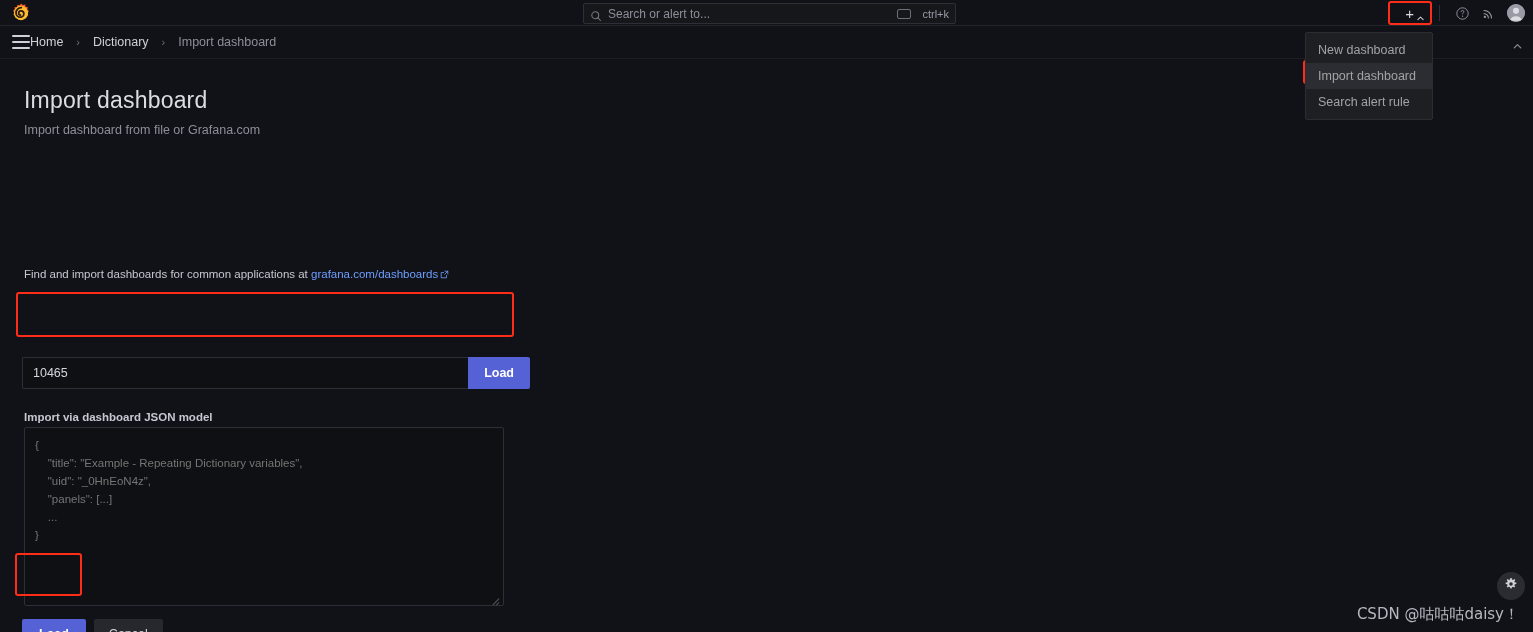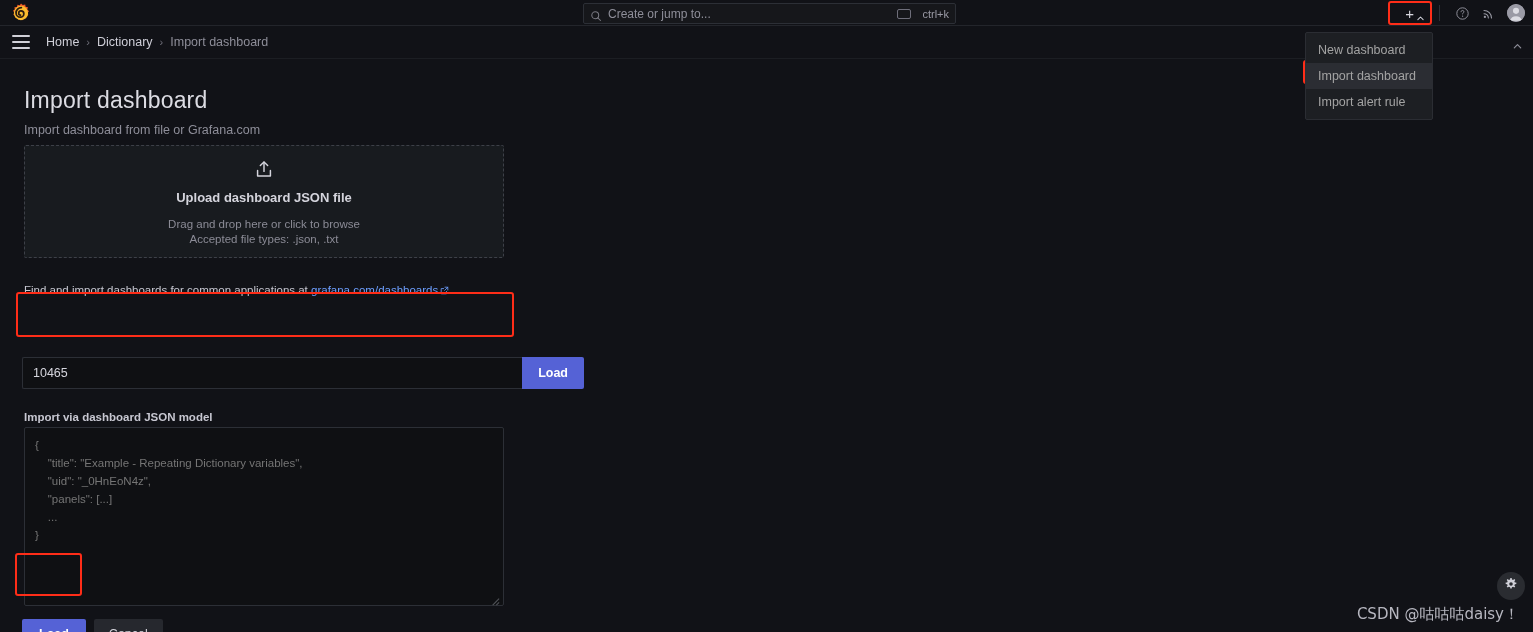--- a/index.html
+++ b/index.html
@@ -61,45 +61,45 @@
                font-size: 12.5px; color: #a3a3a3; white-space: nowrap; }
   .menu-item.active { background: #2b2d33; }
   .menu-chevron { position: absolute; right: 10px; top: 38px; width: 11px; height: 11px; z-index: 6; }
 
   
   .crumbbar { position: absolute; top: 26px; left: 0; width: 1533px; height: 33px;
               display: flex; align-items: center; border-bottom: 1px solid #1c1e23; }
   .hamburger { margin-left: 12px; width: 18px; height: 14px; display:flex; flex-direction:column;
                justify-content: space-between; }
   .hamburger i { display:block; height: 2px; background: #d0d0d8; border-radius: 1px; }
-  .crumbs { margin-left: 16px; display: flex; align-items: center; gap: 7px; font-size: 12.5px; }
+  .crumbs { display: flex; align-items: center; gap: 13px; font-size: 12.5px; }
   .crumb-link { color: #cfcfd8; }
   .crumb-cur { color: #8e8e99; }
   .crumb-sep { color: #6f6f7a; font-size: 11px; }
 
   
   .page { position: absolute; top: 59px; left: 0; width: 1533px; }
   .page-title { margin: 28px 0 0 24px; font-size: 23px; font-weight: 400; color: #dcdce3; letter-spacing: .2px; }
   .page-sub { margin: 9px 0 17px 24px; font-size: 12.5px; color: #8e8e99; }
 
   .dropzone {
     position: absolute; left: 24px; top: 86px; width: 480px; height: 113px;
     border: 1px dashed #3d4048; border-radius: 2px; background: #181b1f;
     display: flex; flex-direction: column; align-items: center; justify-content: center; gap: 0;
   }
   .dz-icon { width: 22px; height: 22px; margin-bottom: 9px; }
   .dz-title { font-size: 13px; font-weight: 700; color: #d4d4dc; margin-bottom: 13px; }
   .dz-l1 { font-size: 11.5px; color: #8b8b96; margin-bottom: 3px; }
   .dz-l2 { font-size: 11.5px; color: #8b8b96; }
 
-  .find-label { position: absolute; left: 24px; top: 225px; font-size: 11.5px; color: #c7c7d1; }
+  .find-label { position: absolute; left: 24px; top: 209px; font-size: 11.5px; color: #c7c7d1; }
   .find-label a { color: #6e9fff; text-decoration: none; }
   .ext-link { width: 9px; height: 9px; display:inline-block; vertical-align: -1px; margin-left: 2px; }
 
-  .urlrow { position: absolute; left: 22px; top: 298px; width: 562px; height: 32px; display: flex; }
+  .urlrow { position: absolute; left: 22px; top: 298px; width: 508px; height: 32px; display: flex; }
   .urlrow input {
     flex: 1; background: #0f1013; border: 1px solid #2c2f36; border-right: none;
     border-radius: 2px 0 0 2px; color: #d5d5dd; font-size: 12.5px;
     padding: 0 10px; font-family: "Liberation Sans", sans-serif; outline: none;
   }
   .btn-primary {
     background: #5562d6; color: #fff; border: none; border-radius: 0 2px 2px 0;
     font-size: 12.5px; font-weight: 700; padding: 0 16px; cursor: pointer;
     font-family: "Liberation Sans", sans-serif;
   }
@@ -149,21 +149,21 @@
     </svg>
   </div>
 
   <div class="searchwrap">
     <span class="s-icon">
       <svg viewBox="0 0 16 16" width="12" height="12">
         <circle cx="7" cy="7" r="4.6" fill="none" stroke="#9a9aa5" stroke-width="1.4"></circle>
         <line x1="10.4" y1="10.4" x2="14" y2="14" stroke="#9a9aa5" stroke-width="1.4" stroke-linecap="round"></line>
       </svg>
     </span>
-    <span class="search-text">Create or jump to...</span>
+    <span class="search-text">Search or alert to...</span>
     <span class="kbd-hint">
       <span class="kbd-box"></span>
       <span>ctrl+k</span>
     </span>
   </div>
 
   <div class="topright">
     <div class="plus-btn">
       <span class="plus-glyph">+</span>
       <span class="chev-sm">
@@ -203,21 +203,21 @@
   </svg>
 </span>
 <div class="menu">
   <div class="menu-item">
     <span>New dashboard</span>
   </div>
   <div class="menu-item active">
     <span>Import dashboard</span>
   </div>
   <div class="menu-item">
-    <span>Import alert rule</span>
+    <span>Search alert rule</span>
   </div>
 </div>
 
 <div class="crumbbar">
   <div class="hamburger">
     <i></i>
       <i></i>
       <i></i>
   </div>
   <div class="crumbs">
@@ -226,32 +226,20 @@
     <span class="crumb-link">Dictionary</span>
     <span class="crumb-sep">›</span>
     <span class="crumb-cur">Import dashboard</span>
   </div>
 </div>
 
 <div class="page">
   <h1 class="page-title">Import dashboard</h1>
   <div class="page-sub">Import dashboard from file or Grafana.com</div>
 
-  <div class="dropzone">
-    <span class="dz-icon">
-      <svg viewBox="0 0 24 24" width="22" height="22">
-        <path d="M12 3.5v10" fill="none" stroke="#d4d4dc" stroke-width="1.6" stroke-linecap="round"></path>
-        <polyline points="8,7 12,3.2 16,7" fill="none" stroke="#d4d4dc" stroke-width="1.6" stroke-linecap="round" stroke-linejoin="round"></polyline>
-        <polyline points="5,12.5 5,18.5 19,18.5 19,12.5" fill="none" stroke="#d4d4dc" stroke-width="1.6" stroke-linecap="round" stroke-linejoin="round"></polyline>
-      </svg>
-    </span>
-    <div class="dz-title">Upload dashboard JSON file</div>
-    <div class="dz-l1">Drag and drop here or click to browse</div>
-    <div class="dz-l2">Accepted file types: .json, .txt</div>
-  </div>
 
   <div class="find-label">
     <span>Find and import dashboards for common applications at </span><a href="#">grafana.com/dashboards</a><span class="ext-link"><svg viewBox="0 0 12 12" width="9" height="9">
           <polyline points="6.6,1.6 10.4,1.6 10.4,5.4" fill="none" stroke="#6e9fff" stroke-width="1.1" stroke-linecap="round" stroke-linejoin="round"></polyline>
           <line x1="10.4" y1="1.6" x2="6.2" y2="5.8" stroke="#6e9fff" stroke-width="1.1" stroke-linecap="round"></line>
           <polyline points="8.6,7.2 8.6,10.4 1.6,10.4 1.6,3.4 4.8,3.4" fill="none" stroke="#6e9fff" stroke-width="1.1" stroke-linecap="round" stroke-linejoin="round"></polyline>
         </svg></span>
   </div>
 
   <div class="urlrow">

